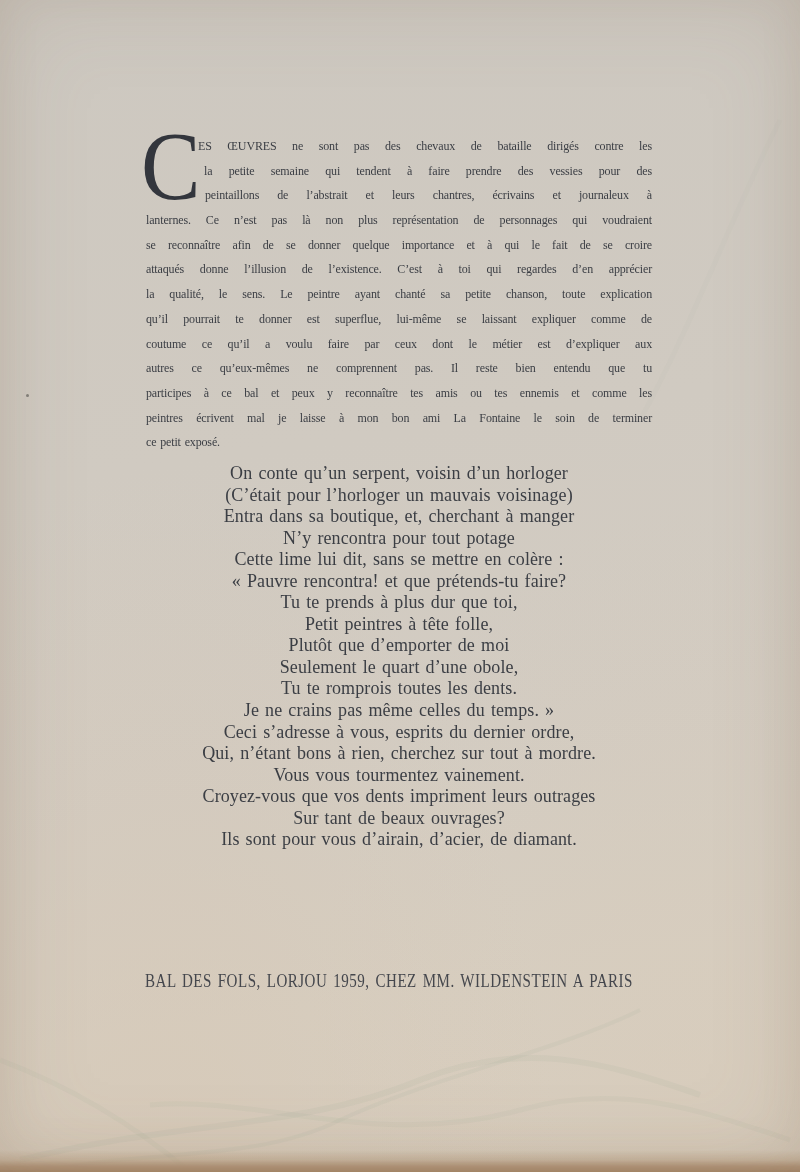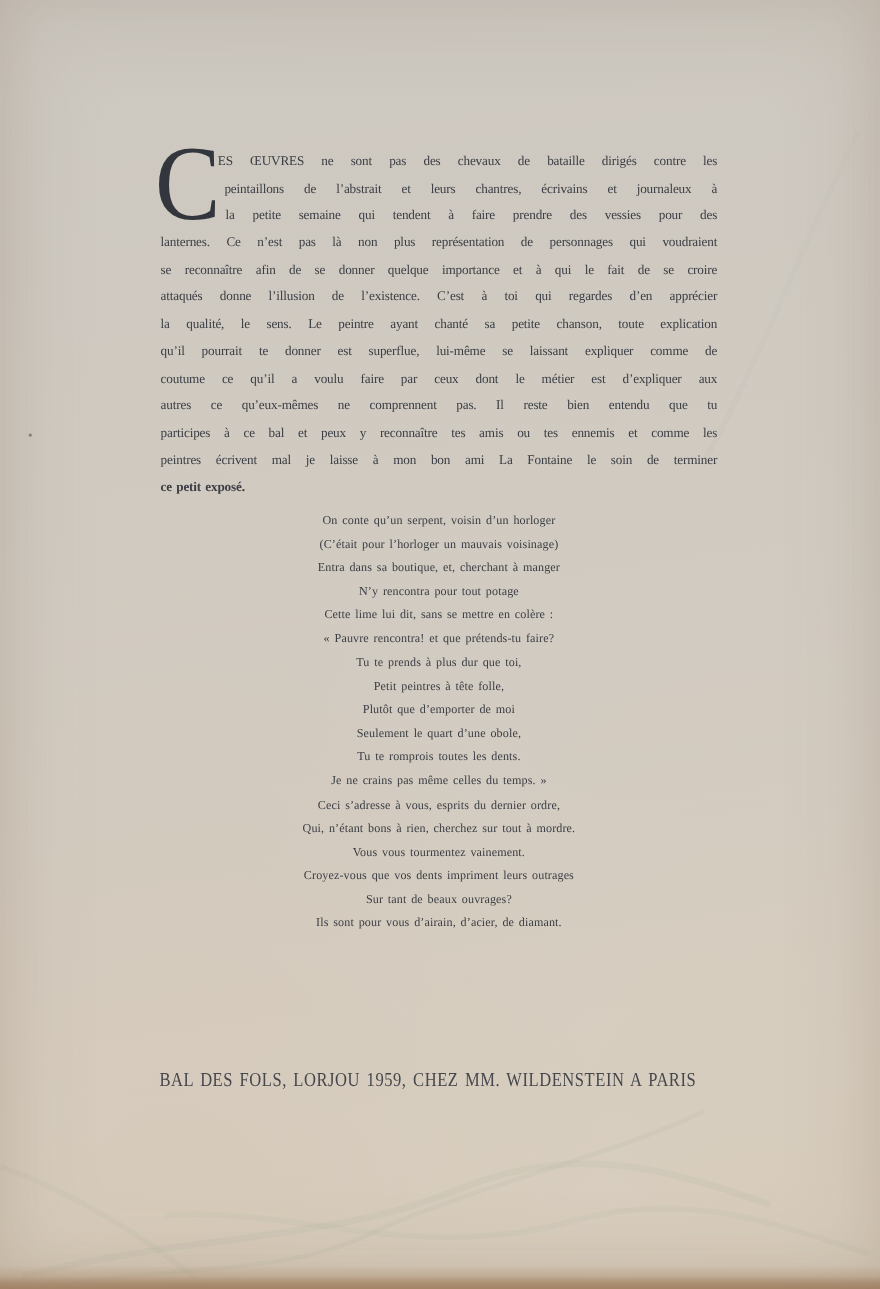--- a/index.html
+++ b/index.html
@@ -24,32 +24,32 @@
   }
   .jline{
     height:24.7px;line-height:24.7px;
     font-size:12px;letter-spacing:-.15px;word-spacing:1px;
     white-space:nowrap;
     text-align:justify;text-align-last:justify;
   }
   .jline:nth-child(1){padding-left:52px;}
   .jline:nth-child(2){padding-left:58px;}
   .jline:nth-child(3){padding-left:59px;}
-  .jline.lastline{text-align-last:left;font-weight:bold;}
+  .jline.lastline{text-align-last:left;}
   .dropcap{
     position:absolute;left:141px;top:118px;
     font-size:97px;line-height:1;color:#33363d;
     transform:scaleX(.92);transform-origin:left top;
   }
   .poem{
     position:absolute;left:0;top:463px;width:798px;text-align:center;
   }
   .pline{
     height:21.55px;line-height:21.55px;
-    font-size:11px;letter-spacing:.1px;word-spacing:1.5px;
+    font-size:18px;letter-spacing:.1px;word-spacing:1.5px;
     white-space:nowrap;
   }
   .caption{
     position:absolute;left:145px;top:971px;
     font-size:18px;letter-spacing:.6px;word-spacing:2px;
     color:#45474d;white-space:nowrap;
     transform:scaleX(.835);transform-origin:left top;
   }
   .speck{
     position:absolute;left:26px;top:394px;width:3px;height:3px;
@@ -70,22 +70,22 @@
     <path d="M 60 1168 C 160 1150, 260 1160, 340 1120 C 430 1078, 560 1050, 640 1010" fill="none" stroke="#93a695" stroke-width="4" opacity="0.09"></path>
     <path d="M 150 1105 C 260 1095, 380 1150, 520 1110 C 620 1082, 700 1110, 790 1140" fill="none" stroke="#8fa392" stroke-width="5" opacity="0.08"></path>
     <path d="M 640 420 C 690 330, 730 220, 780 120" fill="none" stroke="#9aa89c" stroke-width="5" opacity="0.05"></path>
     <path d="M 0 1060 C 80 1090, 140 1130, 190 1172" fill="none" stroke="#8fa392" stroke-width="5" opacity="0.08"></path>
   </svg>
 
   <span class="dropcap">C</span>
 
   <div class="intro">
     <div class="jline">ES ŒUVRES ne sont pas des chevaux de bataille dirigés contre les</div>
+    <div class="jline">la petite semaine qui tendent à faire prendre des vessies pour des</div>
     <div class="jline">peintaillons de l’abstrait et leurs chantres, écrivains et journaleux à</div>
-    <div class="jline">la petite semaine qui tendent à faire prendre des vessies pour des</div>
     <div class="jline">lanternes. Ce n’est pas là non plus représentation de personnages qui voudraient</div>
     <div class="jline">se reconnaître afin de se donner quelque importance et à qui le fait de se croire</div>
     <div class="jline">attaqués donne l’illusion de l’existence. C’est à toi qui regardes d’en apprécier</div>
     <div class="jline">la qualité, le sens. Le peintre ayant chanté sa petite chanson, toute explication</div>
     <div class="jline">qu’il pourrait te donner est superflue, lui-même se laissant expliquer comme de</div>
     <div class="jline">coutume ce qu’il a voulu faire par ceux dont le métier est d’expliquer aux</div>
     <div class="jline">autres ce qu’eux-mêmes ne comprennent pas. Il reste bien entendu que tu</div>
     <div class="jline">participes à ce bal et peux y reconnaître tes amis ou tes ennemis et comme les</div>
     <div class="jline">peintres écrivent mal je laisse à mon bon ami La Fontaine le soin de terminer</div>
     <div class="jline lastline">ce petit exposé.</div>

